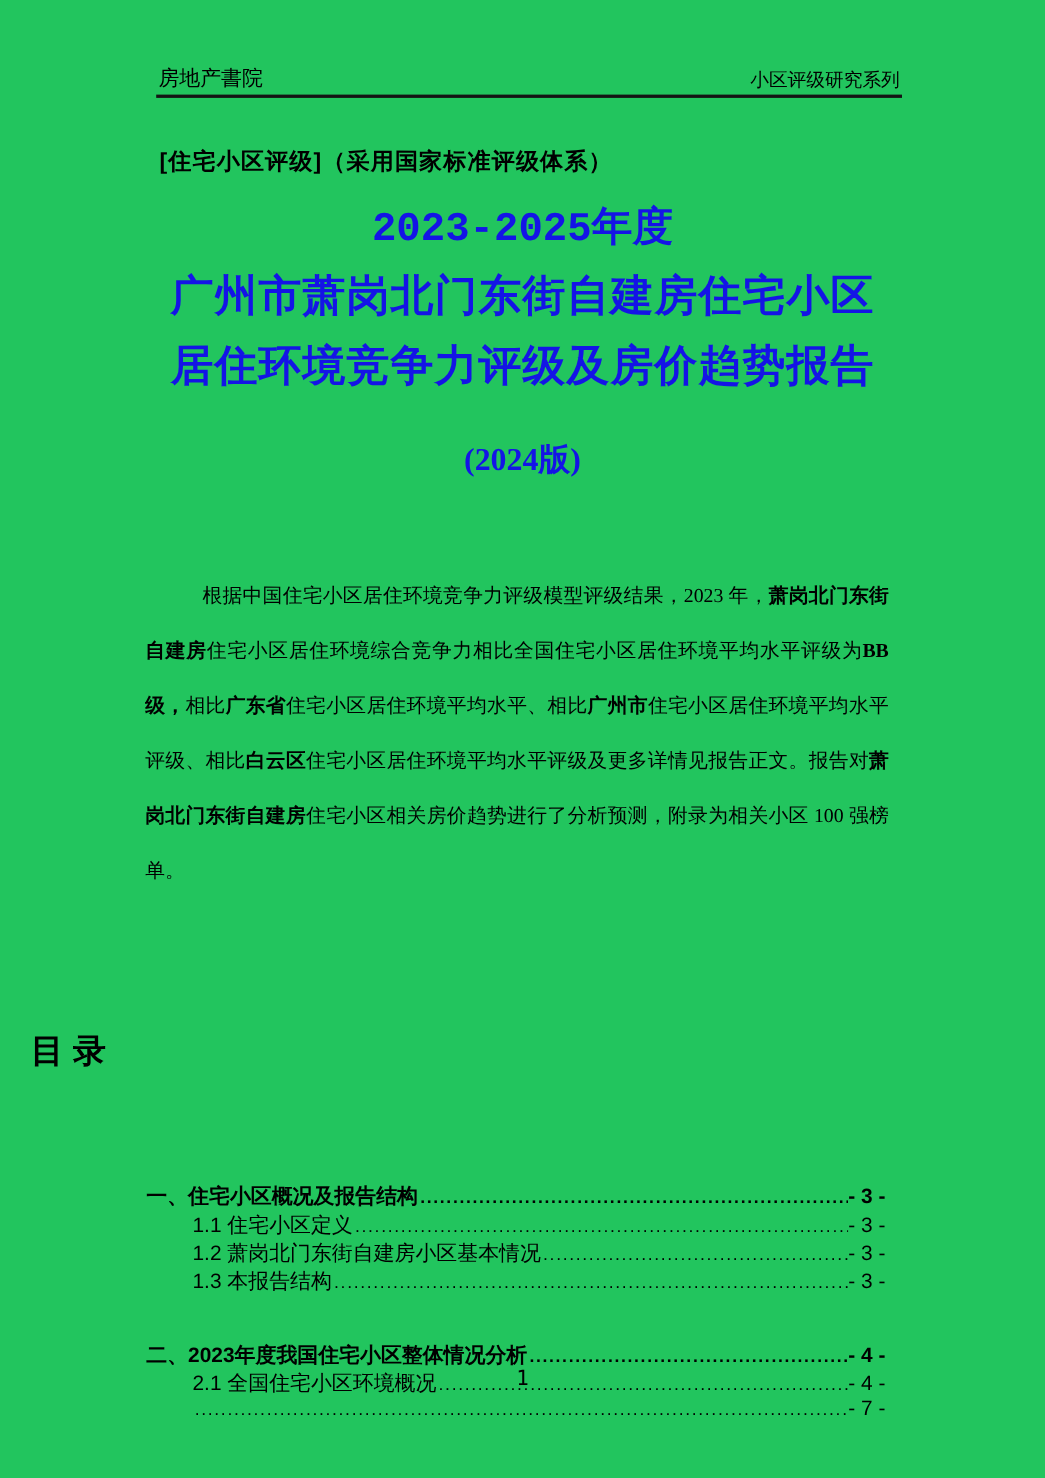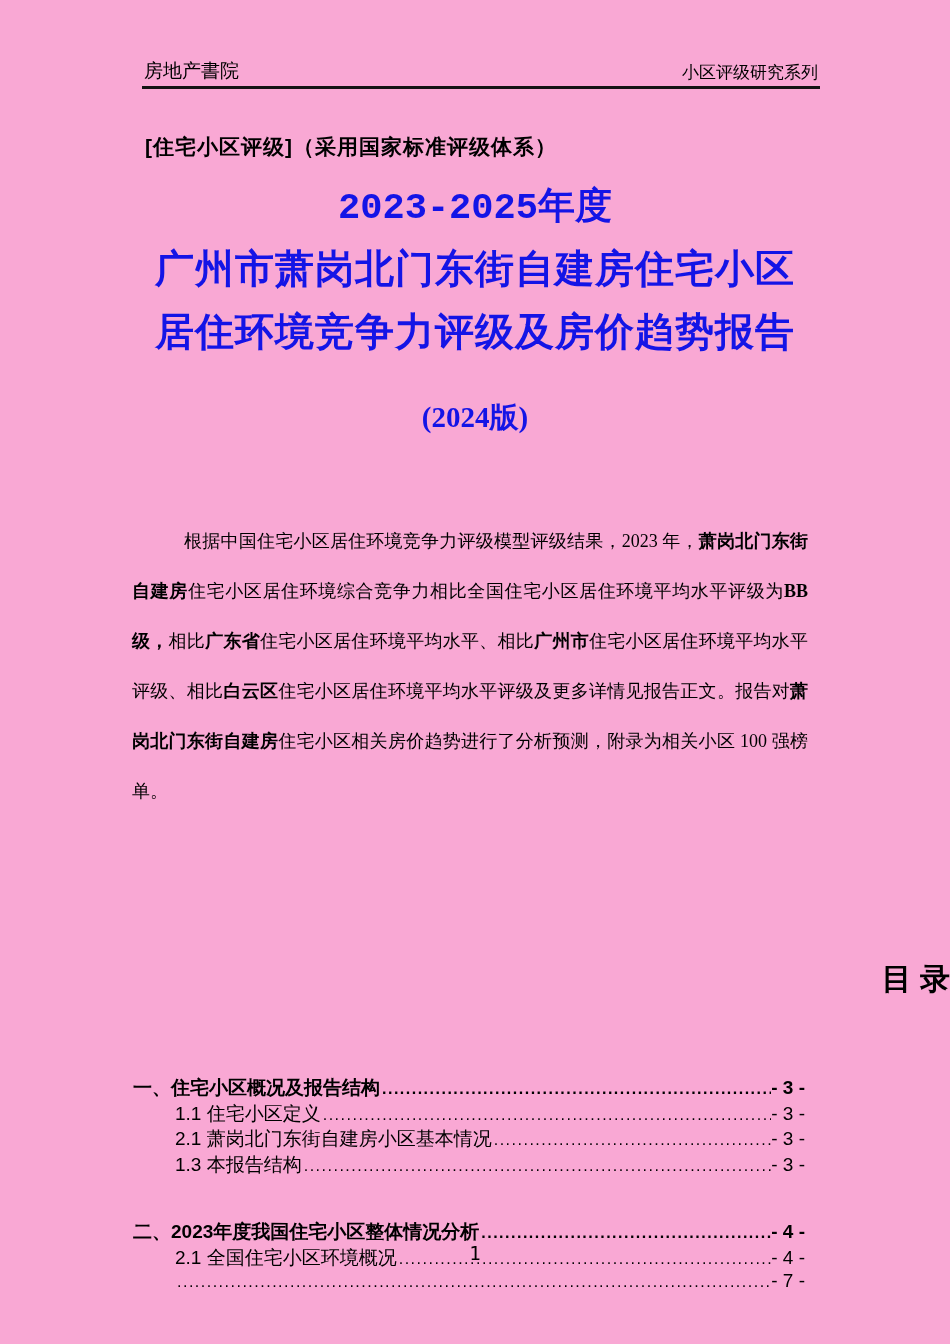--- a/index.html
+++ b/index.html
@@ -1,17 +1,17 @@
 <!DOCTYPE html>
 <html><head>
 <meta charset="utf-8">
 <style>
   html,body { margin:0; padding:0; background:#ffffff; }
   .page {
-    position:relative; width:950px; height:1344px; background:#f9a8d4;
+    position:relative; width:950px; height:1344px; background:#22c55e;
     font-family:"Liberation Sans", sans-serif; color:#000; overflow:hidden;
   }
   
   .hdr {
     position:absolute; left:144px; right:132px; top:58px;
     display:flex; justify-content:space-between; align-items:flex-end;
   }
   .hdr-left  { font-size:19px; }
   .hdr-right { font-size:17px; }
   .hdr-rule  { position:absolute; left:142px; right:130px; top:86px; border-top:3px solid #141414; }
@@ -40,21 +40,21 @@
   .abstract-paragraph {
     position:absolute; left:132px; width:676px; top:516px;
     font-family:"Liberation Serif","DejaVu Serif",serif;
     font-size:18px; line-height:50px;
     text-align:justify; text-justify:inter-ideograph; text-indent:52px;
   }
   .abstract-paragraph .b { font-weight:bold; }
 
   
   .toc-heading {
-    position:absolute; left:0; right:0; top:959px; text-align:right;
+    position:absolute; left:0; right:0; top:935px; text-align:left;
     font-size:30px; font-weight:bold;padding-left:28px;
   }
   .toc-list { position:absolute; left:133px; width:672px; top:1033px; font-size:19px; }
   .toc-row  { display:flex; align-items:baseline; height:25.5px; }
   .toc-row.b { font-weight:bold;margin-top:42px; }
   .toc-row.lvl2 { padding-left:42px; font-weight:normal; }
   .toc-label { white-space:nowrap; }
   .toc-dots  { flex:1; overflow:hidden; white-space:nowrap; font-size:16px; letter-spacing:1.5px; padding:0 2px; }
   .toc-page  { white-space:nowrap; }
 
@@ -92,21 +92,21 @@
         <span class="toc-label">一、住宅小区概况及报告结构</span>
         <span class="toc-dots">........................................................................................................................................................................................................</span>
         <span class="toc-page">- 3 -</span>
       </div>
       <div class="toc-row lvl2">
         <span class="toc-label">1.1 住宅小区定义</span>
         <span class="toc-dots">........................................................................................................................................................................................................</span>
         <span class="toc-page">- 3 -</span>
       </div>
       <div class="toc-row lvl2">
-        <span class="toc-label">2.1 萧岗北门东街自建房小区基本情况</span>
+        <span class="toc-label">1.2 萧岗北门东街自建房小区基本情况</span>
         <span class="toc-dots">........................................................................................................................................................................................................</span>
         <span class="toc-page">- 3 -</span>
       </div>
       <div class="toc-row lvl2">
         <span class="toc-label">1.3 本报告结构</span>
         <span class="toc-dots">........................................................................................................................................................................................................</span>
         <span class="toc-page">- 3 -</span>
       </div>
       <div class="toc-row lvl1 b">
         <span class="toc-label">二、2023年度我国住宅小区整体情况分析</span>

